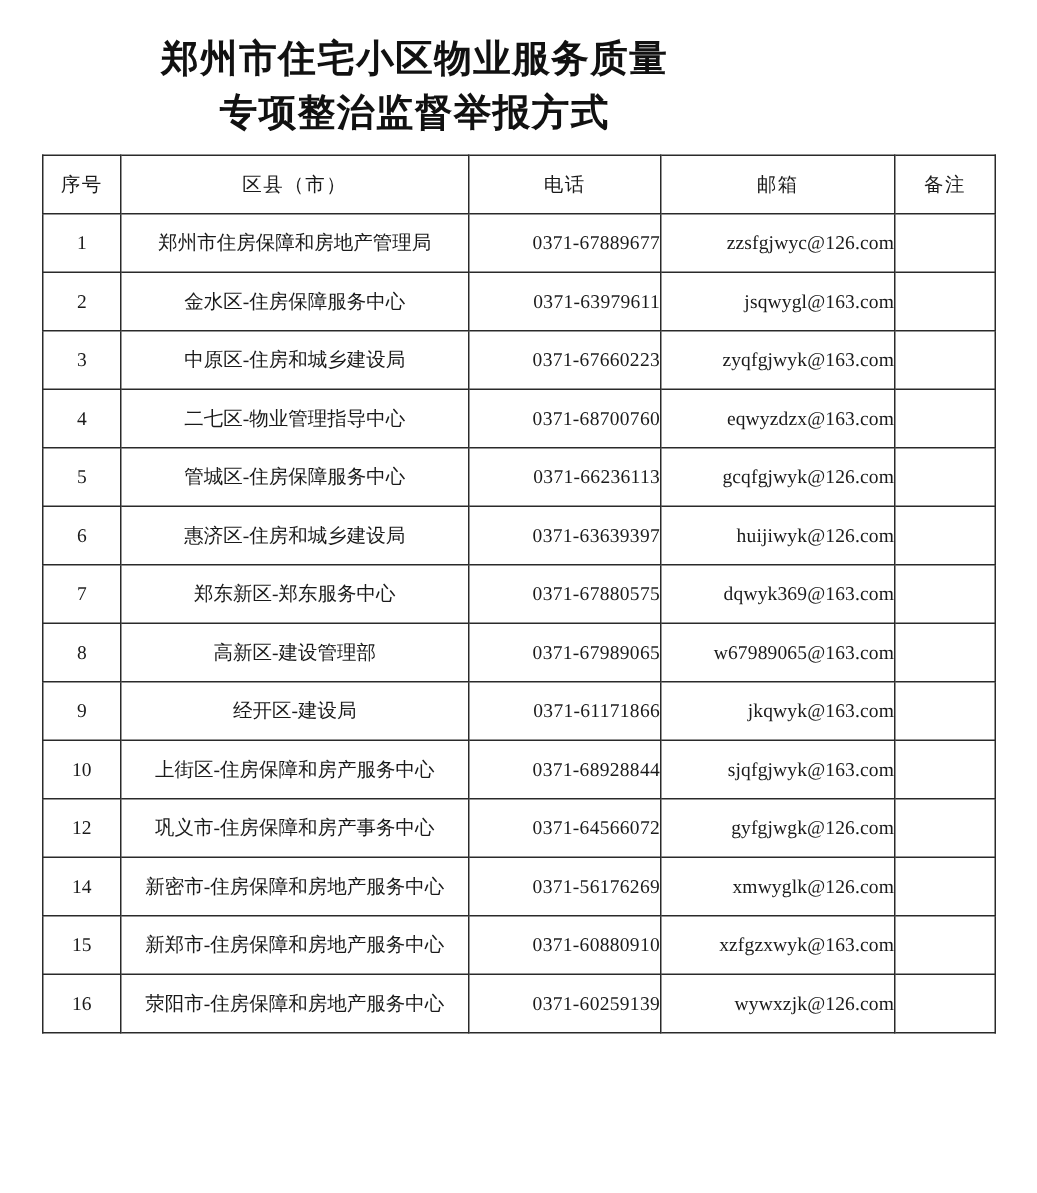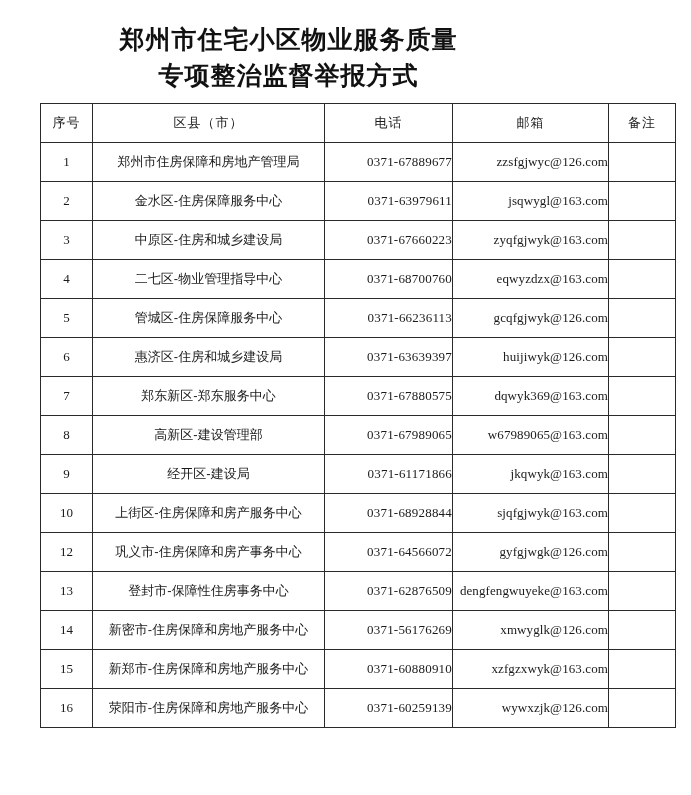--- a/index.html
+++ b/index.html
@@ -13,21 +13,20 @@
     font-family: "Liberation Serif", "DejaVu Serif", serif;
     color: #1a1a1a;
     overflow: hidden;
   }
   .page {
     position: relative;
     width: 553px;
     height: 795px;
     box-sizing: border-box;
     padding: 0 28px;
-    margin-left: 12px;
   }
   .title-block {
     text-align: center;
     padding-top: 22px;
     padding-bottom: 10px;
   }
   .title-line {
     font-family: "Liberation Sans", "DejaVu Sans", sans-serif;
     font-weight: bold;
     font-size: 25px;
@@ -63,21 +62,21 @@
   col.c-mail { width: 156px; }
   col.c-note { width: 67px; }
 
   td.idx {
     text-align: center;
     font-family: "Liberation Serif", "DejaVu Serif", serif;
     font-size: 13.5px;
   }
   td.org {
     text-align: center;
-    font-family: Liberation Sans, sans-serif;
+    font-family: Liberation Serif, serif;
     font-size: 13px;
     padding: 0 4px;
     letter-spacing: 0px;
     white-space: nowrap;
   }
   td.tel {
     text-align: right;
     font-family: "Liberation Serif", "DejaVu Serif", serif;
     font-size: 13.5px;
     letter-spacing: 0.2px;
@@ -191,27 +190,20 @@
           <td class="note"></td>
         </tr>
         <tr>
           <td class="idx">12</td>
           <td class="org">巩义市-住房保障和房产事务中心</td>
           <td class="tel">0371-64566072</td>
           <td class="mail">gyfgjwgk@126.com</td>
           <td class="note"></td>
         </tr>
         <tr>
-          <td class="idx">13</td>
-          <td class="org">登封市-保障性住房事务中心</td>
-          <td class="tel">0371-62876509</td>
-          <td class="mail">dengfengwuyeke@163.com</td>
-          <td class="note"></td>
-        </tr>
-        <tr>
           <td class="idx">14</td>
           <td class="org">新密市-住房保障和房地产服务中心</td>
           <td class="tel">0371-56176269</td>
           <td class="mail">xmwyglk@126.com</td>
           <td class="note"></td>
         </tr>
         <tr>
           <td class="idx">15</td>
           <td class="org">新郑市-住房保障和房地产服务中心</td>
           <td class="tel">0371-60880910</td>

